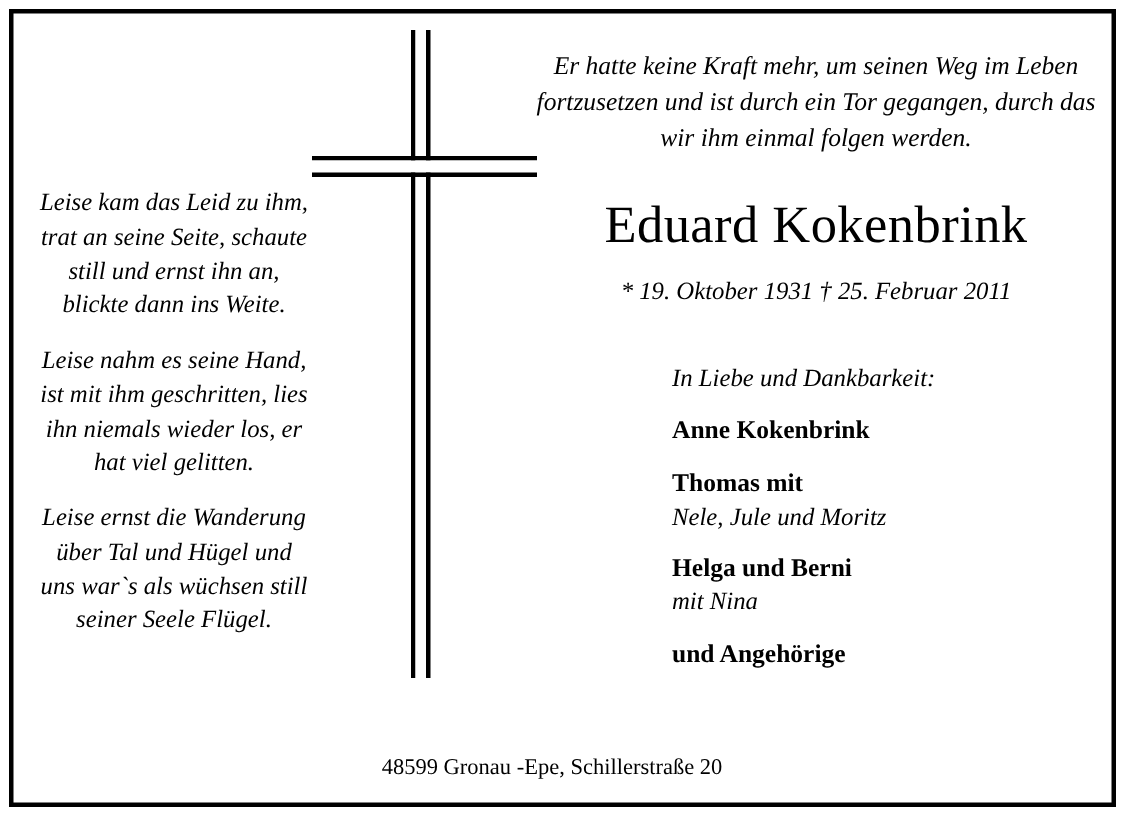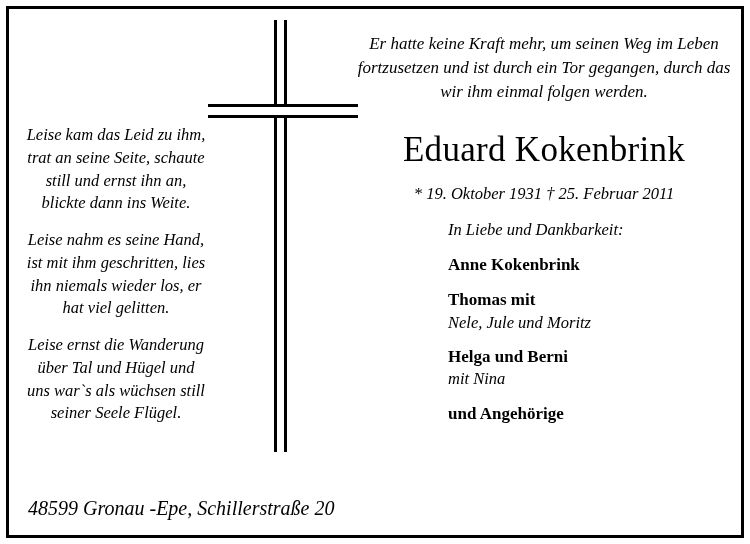--- a/index.html
+++ b/index.html
@@ -127,21 +127,21 @@
     letter-spacing: 0.3px;
     font-family: Liberation Serif, serif;
   }
   .dates {
     margin-top: 14px;
     font-style: italic;
     font-size: 16.5px;
     text-align: center;
   }
   .dedication {
-    margin-top: 16px;
+    margin-top: 38px;
     margin-left: 98px;
     font-style: italic;
     font-size: 16.5px;
   }
   .survivors {
     margin-top: 14px;
     margin-left: 98px;
   }
   .survivor-group {
     margin-bottom: 13px;
@@ -156,23 +156,23 @@
     font-size: 16.5px;
     line-height: 1.3;
   }
 
   
   .footer {
     position: absolute;
     left: 16px;
     bottom: 8px;
     width: 680px;
-    font-style: italic;
-    font-size: 20px;
+    font-size: 15px;
     line-height: 1.55;
+    text-align: center;
   }
 </style>
 </head>
 <body>
 
 <div id="page">
   <div class="outer-border"></div>
 
   <div class="content">
 

